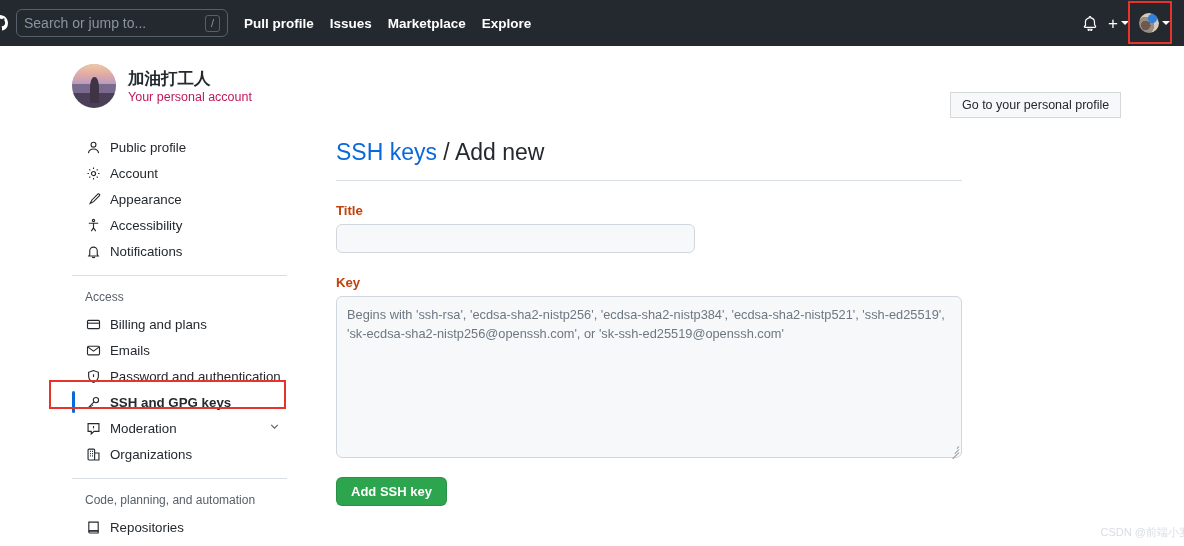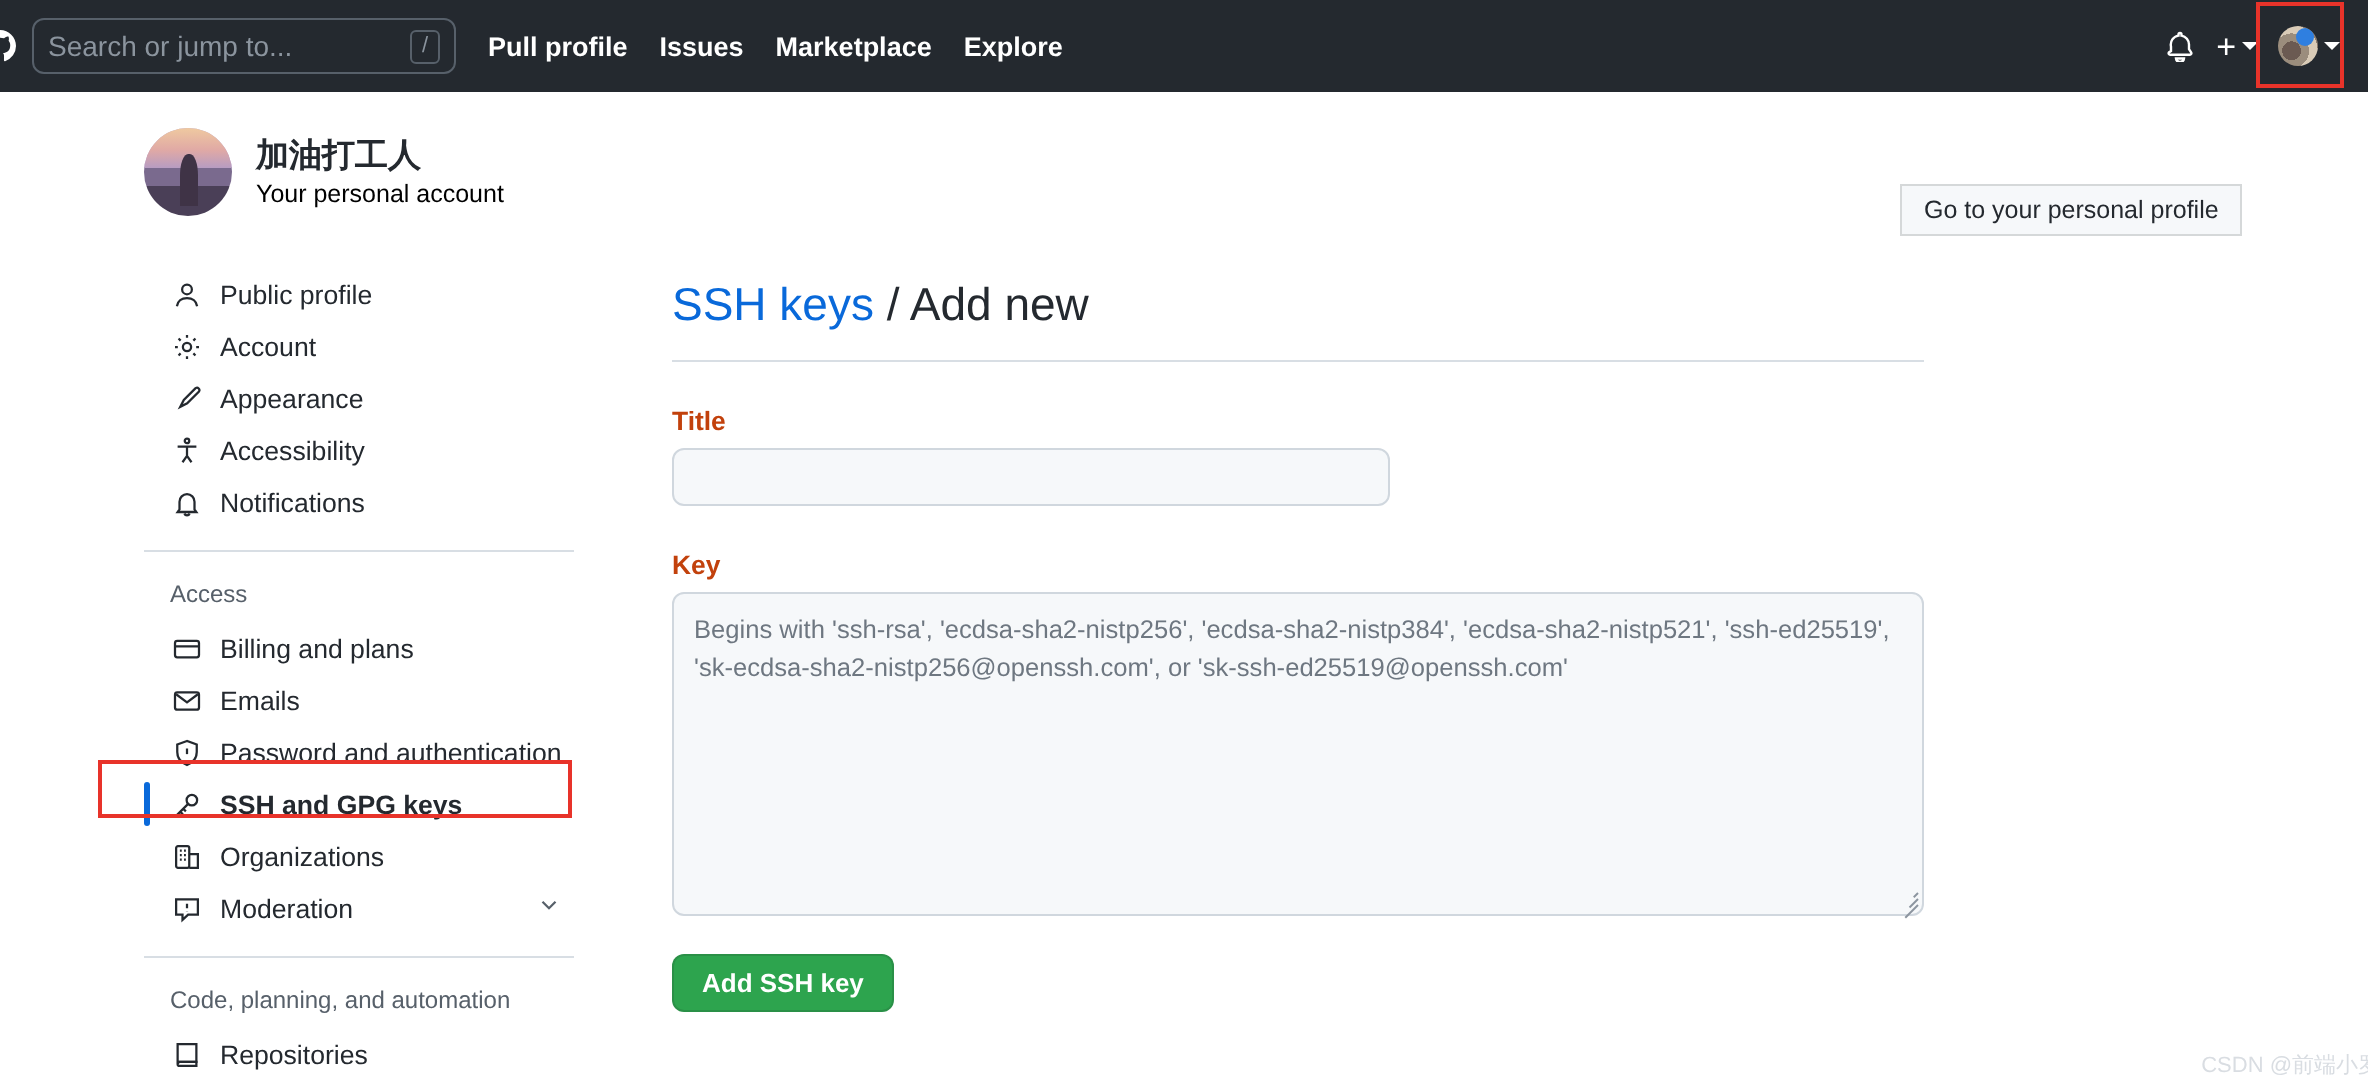--- a/index.html
+++ b/index.html
@@ -116,21 +116,21 @@
     content: ""; position: absolute;
     left: 40%; top: 30%;
     width: 22%; height: 58%;
     border-radius: 42% 42% 0 0;
     background: #3f3346;
   }
   .acct-name {
     font-size: 16.5px; font-weight: 700;
     color: #24292f; line-height: 1.25;
   }
-  .acct-sub { font-size: 12.5px; color: #000000; margin-top: 2px; }
+  .acct-sub { font-size: 12.5px; color: #be185d; margin-top: 2px; }
 
   .nav-list { margin-top: 26px; }
   .nav-item {
     position: relative;
     display: flex; align-items: center;
     gap: 9px; height: 26px;
     padding-left: 13px;
     font-size: 13.3px; color: #24292f;
     cursor: pointer;
   }
@@ -404,41 +404,41 @@
               <path d="M8.6 7.4 2.6 13.4M4.4 11.6l1.4 1.4M6 10l1.4 1.4"></path>
           </svg>
         </span>
         <span class="label">SSH and GPG keys</span>
         <span class="hl-ssh"></span>
       </div>
 
       <div class="nav-item">
         <span class="ico">
           <svg width="15" height="15" viewBox="0 0 16 16" fill="none" stroke="currentColor" stroke-width="1.2">
-            <rect x="2.2" y="2.2" width="7" height="11.6" rx="1"></rect>
-              <path d="M9.2 6.4h4.6v7.4H9.2"></path>
-            <path d="M4.2 4.6h1M6.4 4.6h1M4.2 7h1M6.4 7h1M4.2 9.4h1M6.4 9.4h1"></path>
-          </svg>
-        </span>
-        <span class="label">Organizations</span>
-      </div>
-
-      <div class="nav-item">
-        <span class="ico">
-          <svg width="15" height="15" viewBox="0 0 16 16" fill="none" stroke="currentColor" stroke-width="1.2">
             <path d="M2.2 2.8h11.6v8.2H8.6l-3 2.8v-2.8H2.2V2.8Z"></path>
               <path d="M8 5.2v2.4M8 9.1v.1"></path>
           </svg>
         </span>
         <span class="label">Moderation</span>
         <span class="chev">
           <svg width="13" height="13" viewBox="0 0 16 16" fill="none" stroke="currentColor" stroke-width="1.4">
             <path d="m4 6 4 4 4-4"></path>
           </svg>
         </span>
+      </div>
+
+      <div class="nav-item">
+        <span class="ico">
+          <svg width="15" height="15" viewBox="0 0 16 16" fill="none" stroke="currentColor" stroke-width="1.2">
+            <rect x="2.2" y="2.2" width="7" height="11.6" rx="1"></rect>
+              <path d="M9.2 6.4h4.6v7.4H9.2"></path>
+            <path d="M4.2 4.6h1M6.4 4.6h1M4.2 7h1M6.4 7h1M4.2 9.4h1M6.4 9.4h1"></path>
+          </svg>
+        </span>
+        <span class="label">Organizations</span>
       </div>
     </div>
 
     <div class="nav-sep"></div>
 
     <div class="nav-group-title">Code, planning, and automation</div>
 
     <div>
       <div class="nav-item">
         <span class="ico">

